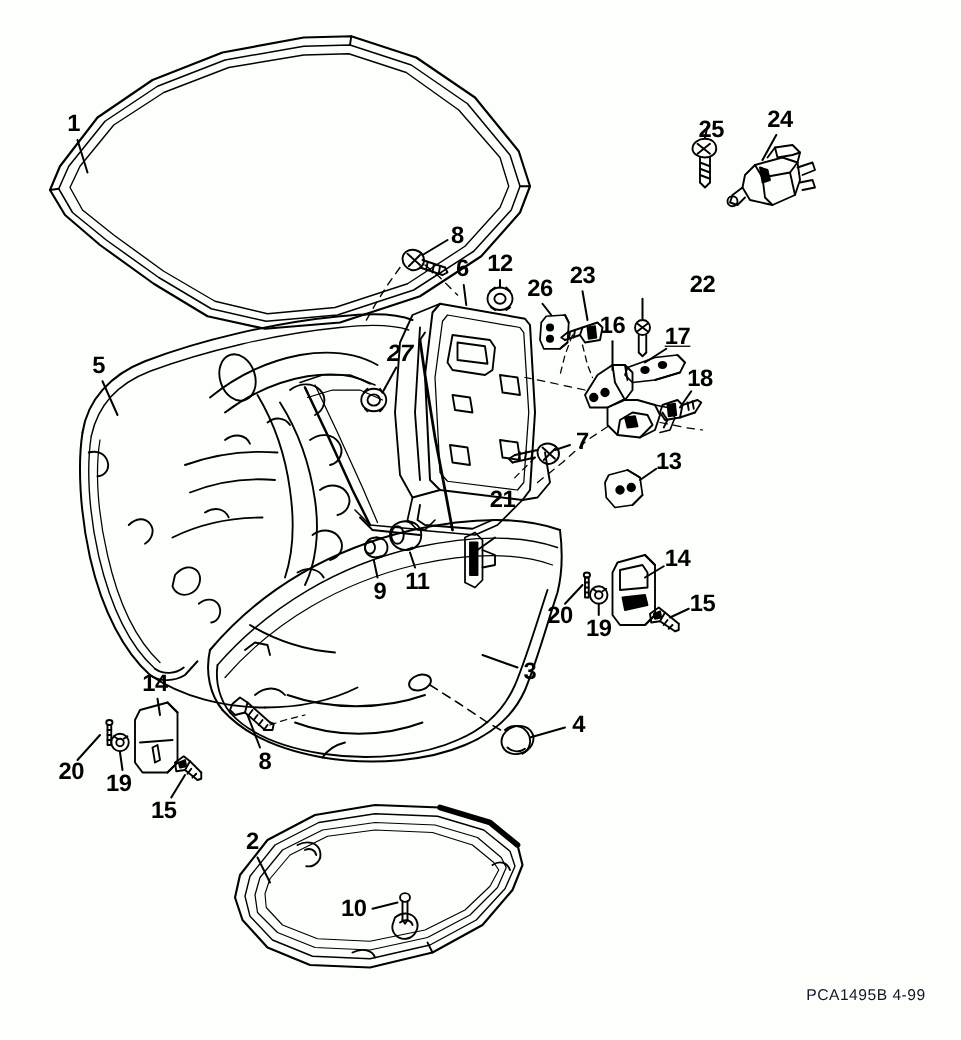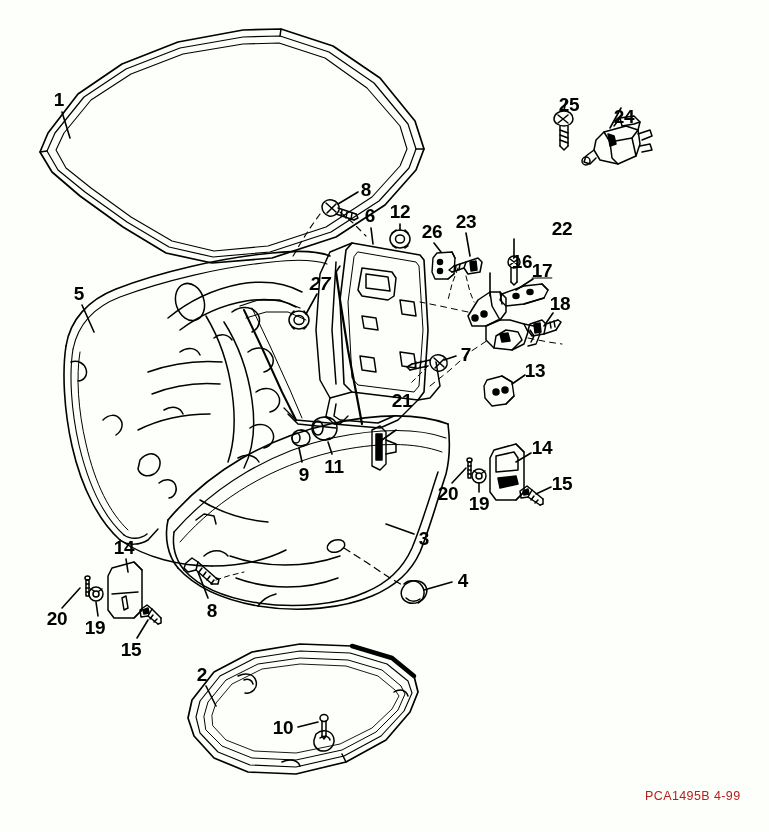--- a/index.html
+++ b/index.html
@@ -33,21 +33,21 @@
     white-space: nowrap;
     transform: translate(-50%, -50%);
     letter-spacing: -0.3px;
   }
   #footer {
     position: absolute;
     left: 645px;
     top: 789px;
     font-family: "Liberation Sans", sans-serif;
     font-size: 12.5px;
-    color: #b91c1c;
+    color: #0f172a;
     white-space: nowrap;
     letter-spacing: 0.4px;
   }
 </style>
 </head>
 <body>
 
 <div id="page">
 
   <svg id="art" viewBox="0 0 769 832" xmlns="http://www.w3.org/2000/svg">
@@ -470,30 +470,30 @@
   <div class="callout" style="left:212px; top:610px;">8</div>
   <div class="callout" style="left:304px; top:474px;">9</div>
   <div class="callout" style="left:283px; top:727px;">10</div>
   <div class="callout" style="left:334px; top:466px;">11</div>
   <div class="callout" style="left:400px; top:211px;">12</div>
   <div class="callout" style="left:535px; top:370px;">13</div>
   <div class="callout" style="left:542px; top:447px;">14</div>
   <div class="callout" style="left:124px; top:547px;">14</div>
   <div class="callout" style="left:562px; top:483px;">15</div>
   <div class="callout" style="left:131px; top:649px;">15</div>
-  <div class="callout" style="left:490px; top:261px;margin-left:32px;">16</div>
+  <div class="callout" style="left:490px; top:261px;">16</div>
   <div class="callout" style="left:542px; top:270px;text-decoration:underline;">17</div>
   <div class="callout" style="left:560px; top:303px;">18</div>
   <div class="callout" style="left:479px; top:503px;">19</div>
   <div class="callout" style="left:95px;  top:627px;">19</div>
   <div class="callout" style="left:448px; top:493px;">20</div>
   <div class="callout" style="left:57px;  top:618px;">20</div>
   <div class="callout" style="left:402px; top:400px;text-align:right;">21</div>
   <div class="callout" style="left:514px; top:228px;margin-left:48px;">22</div>
   <div class="callout" style="left:466px; top:221px;">23</div>
-  <div class="callout" style="left:624px; top:96px;margin-top:20px;">24</div>
+  <div class="callout" style="left:624px; top:96px;">24</div>
   <div class="callout" style="left:569px; top:104px;">25</div>
   <div class="callout" style="left:432px; top:231px;">26</div>
   <div class="callout" style="left:320px; top:283px;font-style:italic;">27</div>
 
   <div id="footer">PCA1495B  4-99</div>
 
 </div>
 
 </body></html>

